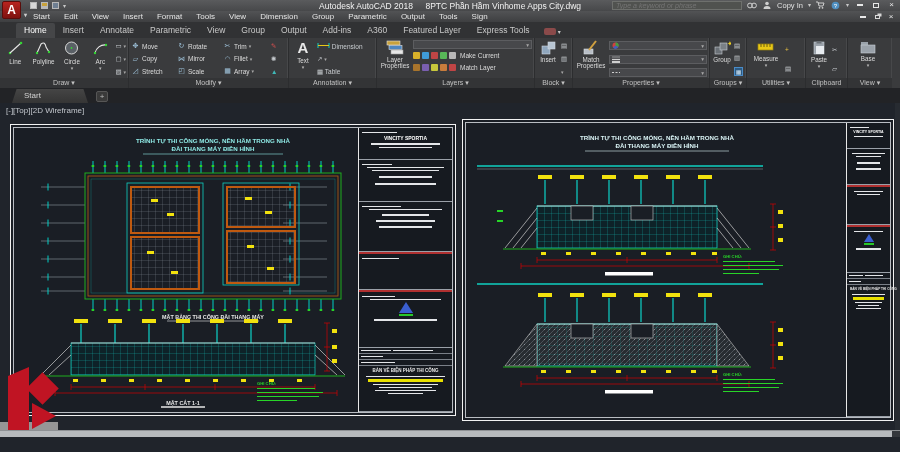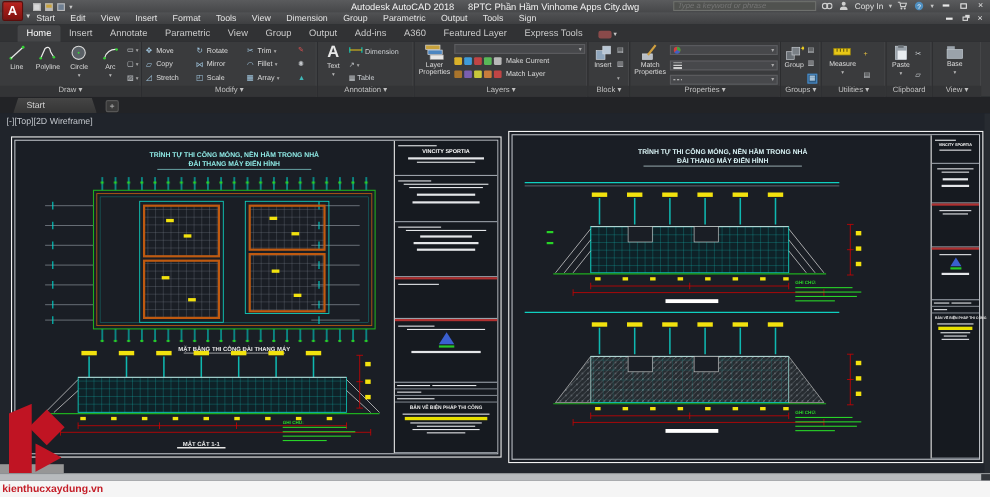--- a/index.html
+++ b/index.html
@@ -887,17 +887,14 @@
       <div class="chip"></div>
       <div class="slab"></div>
       <div class="diamond"></div>
       <div class="play"></div>
     </div>
   </div>
 
   <div class="hscroll">
     <div class="corner"></div>
   </div>
-  <div class="bottomstrip">
-    <span class="wm-text">kienthucxaydung.vn</span>
-  </div>
 
 </div>
 
 </body></html>

